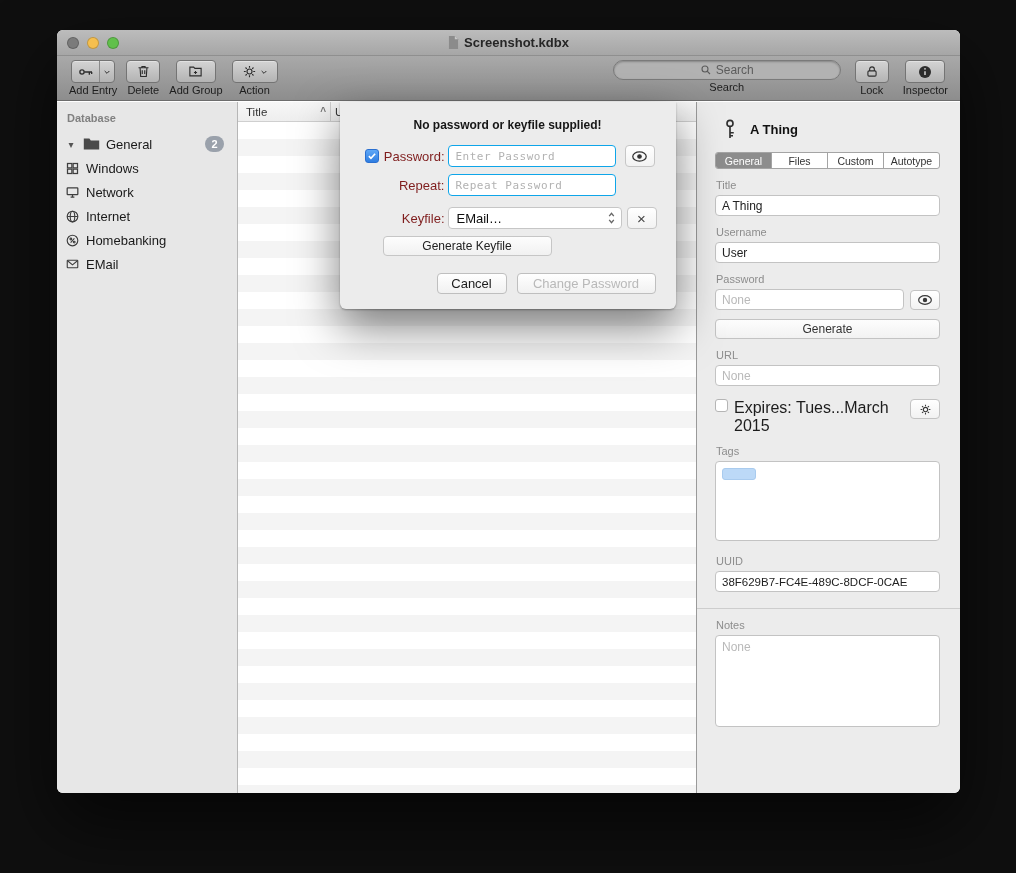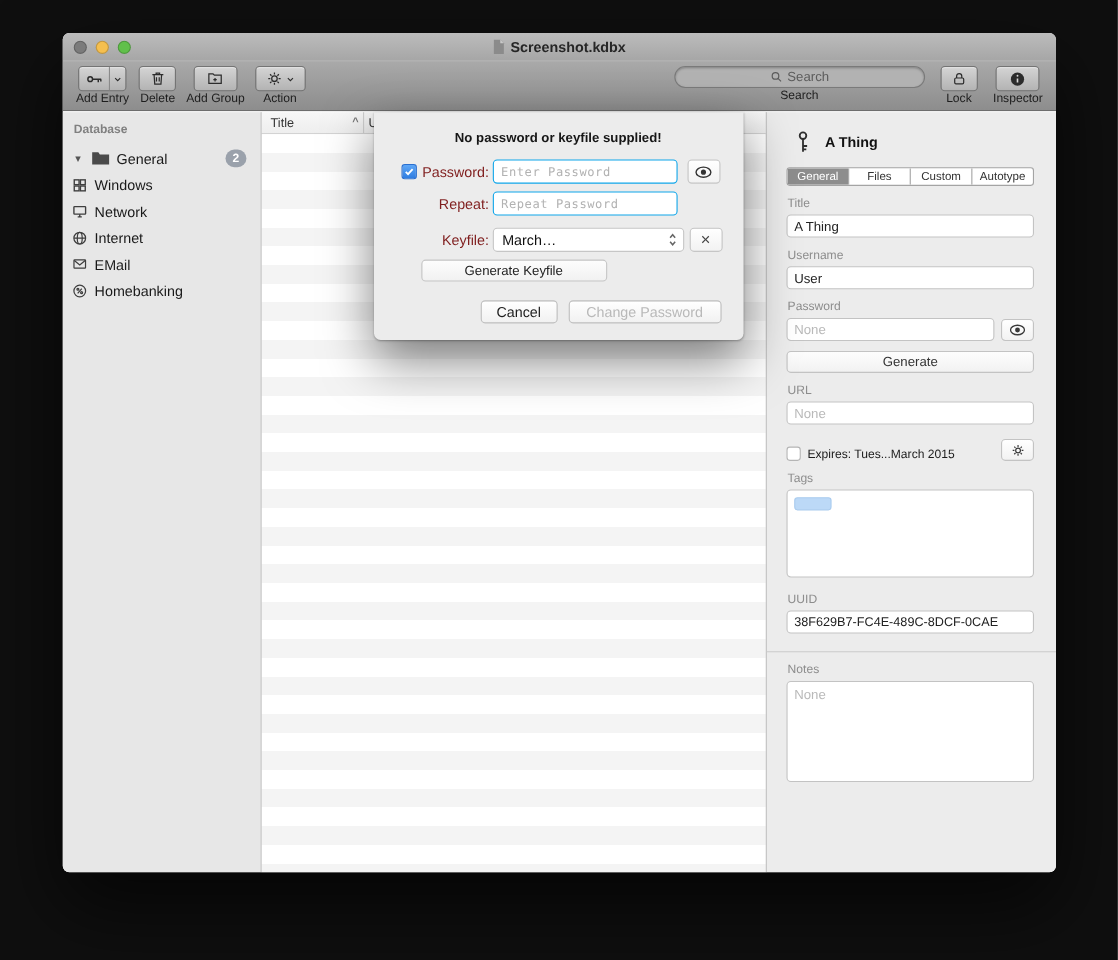--- a/index.html
+++ b/index.html
@@ -85,22 +85,22 @@
             font-family:"Liberation Sans", sans-serif; }
   .ifield::placeholder, .narea::placeholder { color:#b9b9b9; }
   .hrow { display:flex; align-items:center; gap:6px; }
   .sqbtn { width:30px; height:20px; border:1px solid #c3c3c3; border-radius:4px;
            background:linear-gradient(#ffffff,#f2f2f2); display:flex;
            align-items:center; justify-content:center; color:#3a3a3a; flex:none; }
   .genbtn { margin-top:9px; width:100%; height:20px; border:1px solid #c3c3c3;
             border-radius:4px; background:linear-gradient(#fdfdfd,#f2f2f2);
             font-size:12px; color:#333; display:flex; align-items:center;
             justify-content:center; }
-  .exp { margin-top:13px; display:flex; align-items:flex-end; gap:6px;
-         font-size:11px; color:#1c1c1c; }
+  .exp { margin-top:13px; display:flex; align-items:flex-start; gap:6px;
+         font-size:16px; color:#1c1c1c; }
   .cbe { width:13px; height:13px; border:1px solid #b5b5b5; border-radius:3px;
          background:#fff; flex:none; }
   .tagsbox { height:80px; background:#fff; border:1px solid #c3c3c3;
              border-radius:4px; padding:6px; }
   .chip { width:34px; height:12px; background:#bcd9f7; border:1px solid #a9cbee;
           border-radius:3px; }
   .insline { border-top:1px solid #cdcdcd; margin:16px -20px 0 -18px; }
   .narea { width:100%; height:92px; background:#fff; border:1px solid #c3c3c3;
            border-radius:4px; resize:none; font-size:12px; color:#222;
            padding:4px 6px; font-family:"Liberation Sans", sans-serif; }
@@ -305,38 +305,38 @@
               <circle cx="12" cy="12" r="8.5"></circle>
               <ellipse cx="12" cy="12" rx="3.6" ry="8.5"></ellipse>
               <path d="M3.5 12h17"></path>
             </svg>
         </span>
         <span>Internet</span>
       </div>
 
       <div class="srow child">
         <span class="sic">
-          <svg width="15" height="14" viewBox="0 0 24 24" fill="none" stroke="currentColor" stroke-width="1.9">
-              <rect x="3" y="5.5" width="18" height="13" rx="1"></rect>
-              <path d="M3.5 6.5l8.5 7 8.5-7"></path>
-            </svg>
-        </span>
-        <span>EMail</span>
-      </div>
-
-      <div class="srow child">
-        <span class="sic">
           <svg width="15" height="15" viewBox="0 0 24 24" fill="none" stroke="currentColor" stroke-width="1.8">
               <circle cx="12" cy="12" r="8.5"></circle>
               <path d="M9 15.5L15 8.5"></path>
               <circle cx="9.3" cy="9.5" r="1.4"></circle>
               <circle cx="14.7" cy="14.5" r="1.4"></circle>
             </svg>
         </span>
         <span>Homebanking</span>
+      </div>
+
+      <div class="srow child">
+        <span class="sic">
+          <svg width="15" height="14" viewBox="0 0 24 24" fill="none" stroke="currentColor" stroke-width="1.9">
+              <rect x="3" y="5.5" width="18" height="13" rx="1"></rect>
+              <path d="M3.5 6.5l8.5 7 8.5-7"></path>
+            </svg>
+        </span>
+        <span>EMail</span>
       </div>
     </aside>
 
     <div class="main">
       <div class="thead">
         <div class="th1">
           <span>Title</span>
           <span class="caret">^</span>
         </div>
         <div class="th2">
@@ -446,21 +446,21 @@
         <span>Repeat:</span>
       </div>
       <input class="dinput" placeholder="Repeat Password" style="">
     </div>
 
     <div class="drow" style="margin-top:11px">
       <div class="dlblw">
         <span>Keyfile:</span>
       </div>
       <div class="popup">
-        <span>March…</span>
+        <span>EMail…</span>
         <span class="stp">
           <svg width="11" height="14" viewBox="0 0 24 28" fill="none" stroke="currentColor" stroke-width="3">
               <path d="M7 10l5-6 5 6M7 18l5 6 5-6"></path>
             </svg>
         </span>
       </div>
       <span class="dsq" style="margin-left:5px;font-size:15px;color:#444">
         <span>×</span>
       </span>
     </div>

